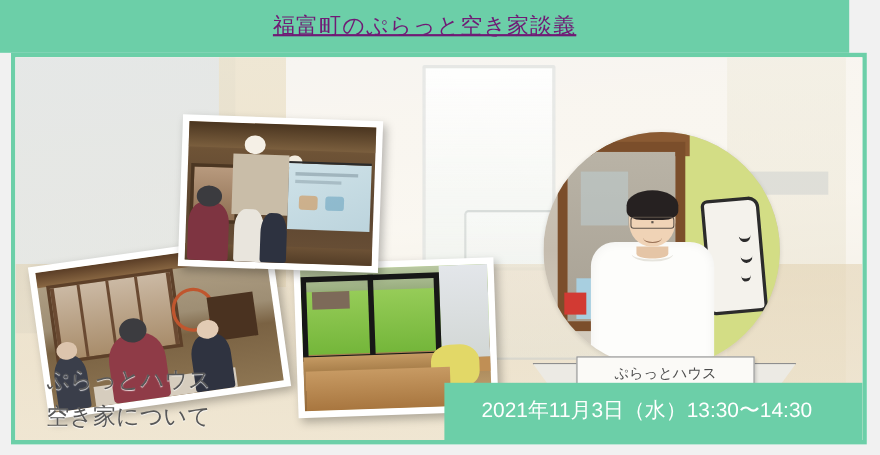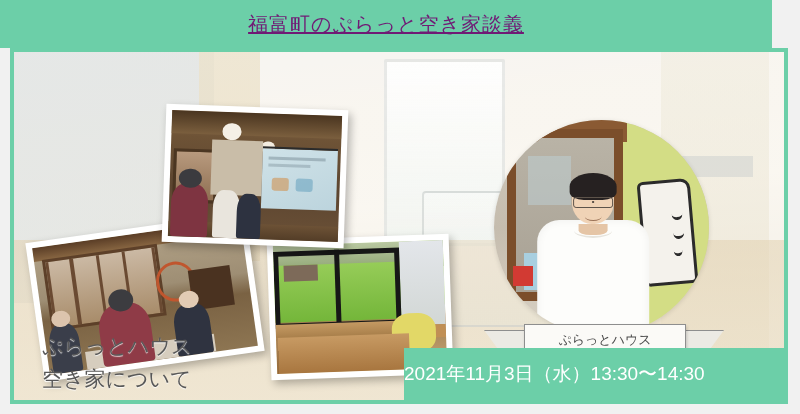--- a/index.html
+++ b/index.html
@@ -406,21 +406,21 @@
     text-shadow:0 1px 1px rgba(255,255,255,.85);
   }
   .catch div.indent{padding-left:12px;}
 
   
   .date-band{
     position:absolute;left:390px;bottom:0;width:382px;height:52px;
     background:#6ccfa8;
     z-index:26;
     display:flex;flex-direction:column;
-    align-items:flex-start;justify-content:center;
+    align-items:center;justify-content:center;
     padding-right:14px;box-sizing:border-box;
   }
   .date-band span{
     color:#ffffff;font-size:19px;line-height:1.25;white-space:nowrap;
   }
 </style>
 </head>
 <body>
 
 <div id="poster">

